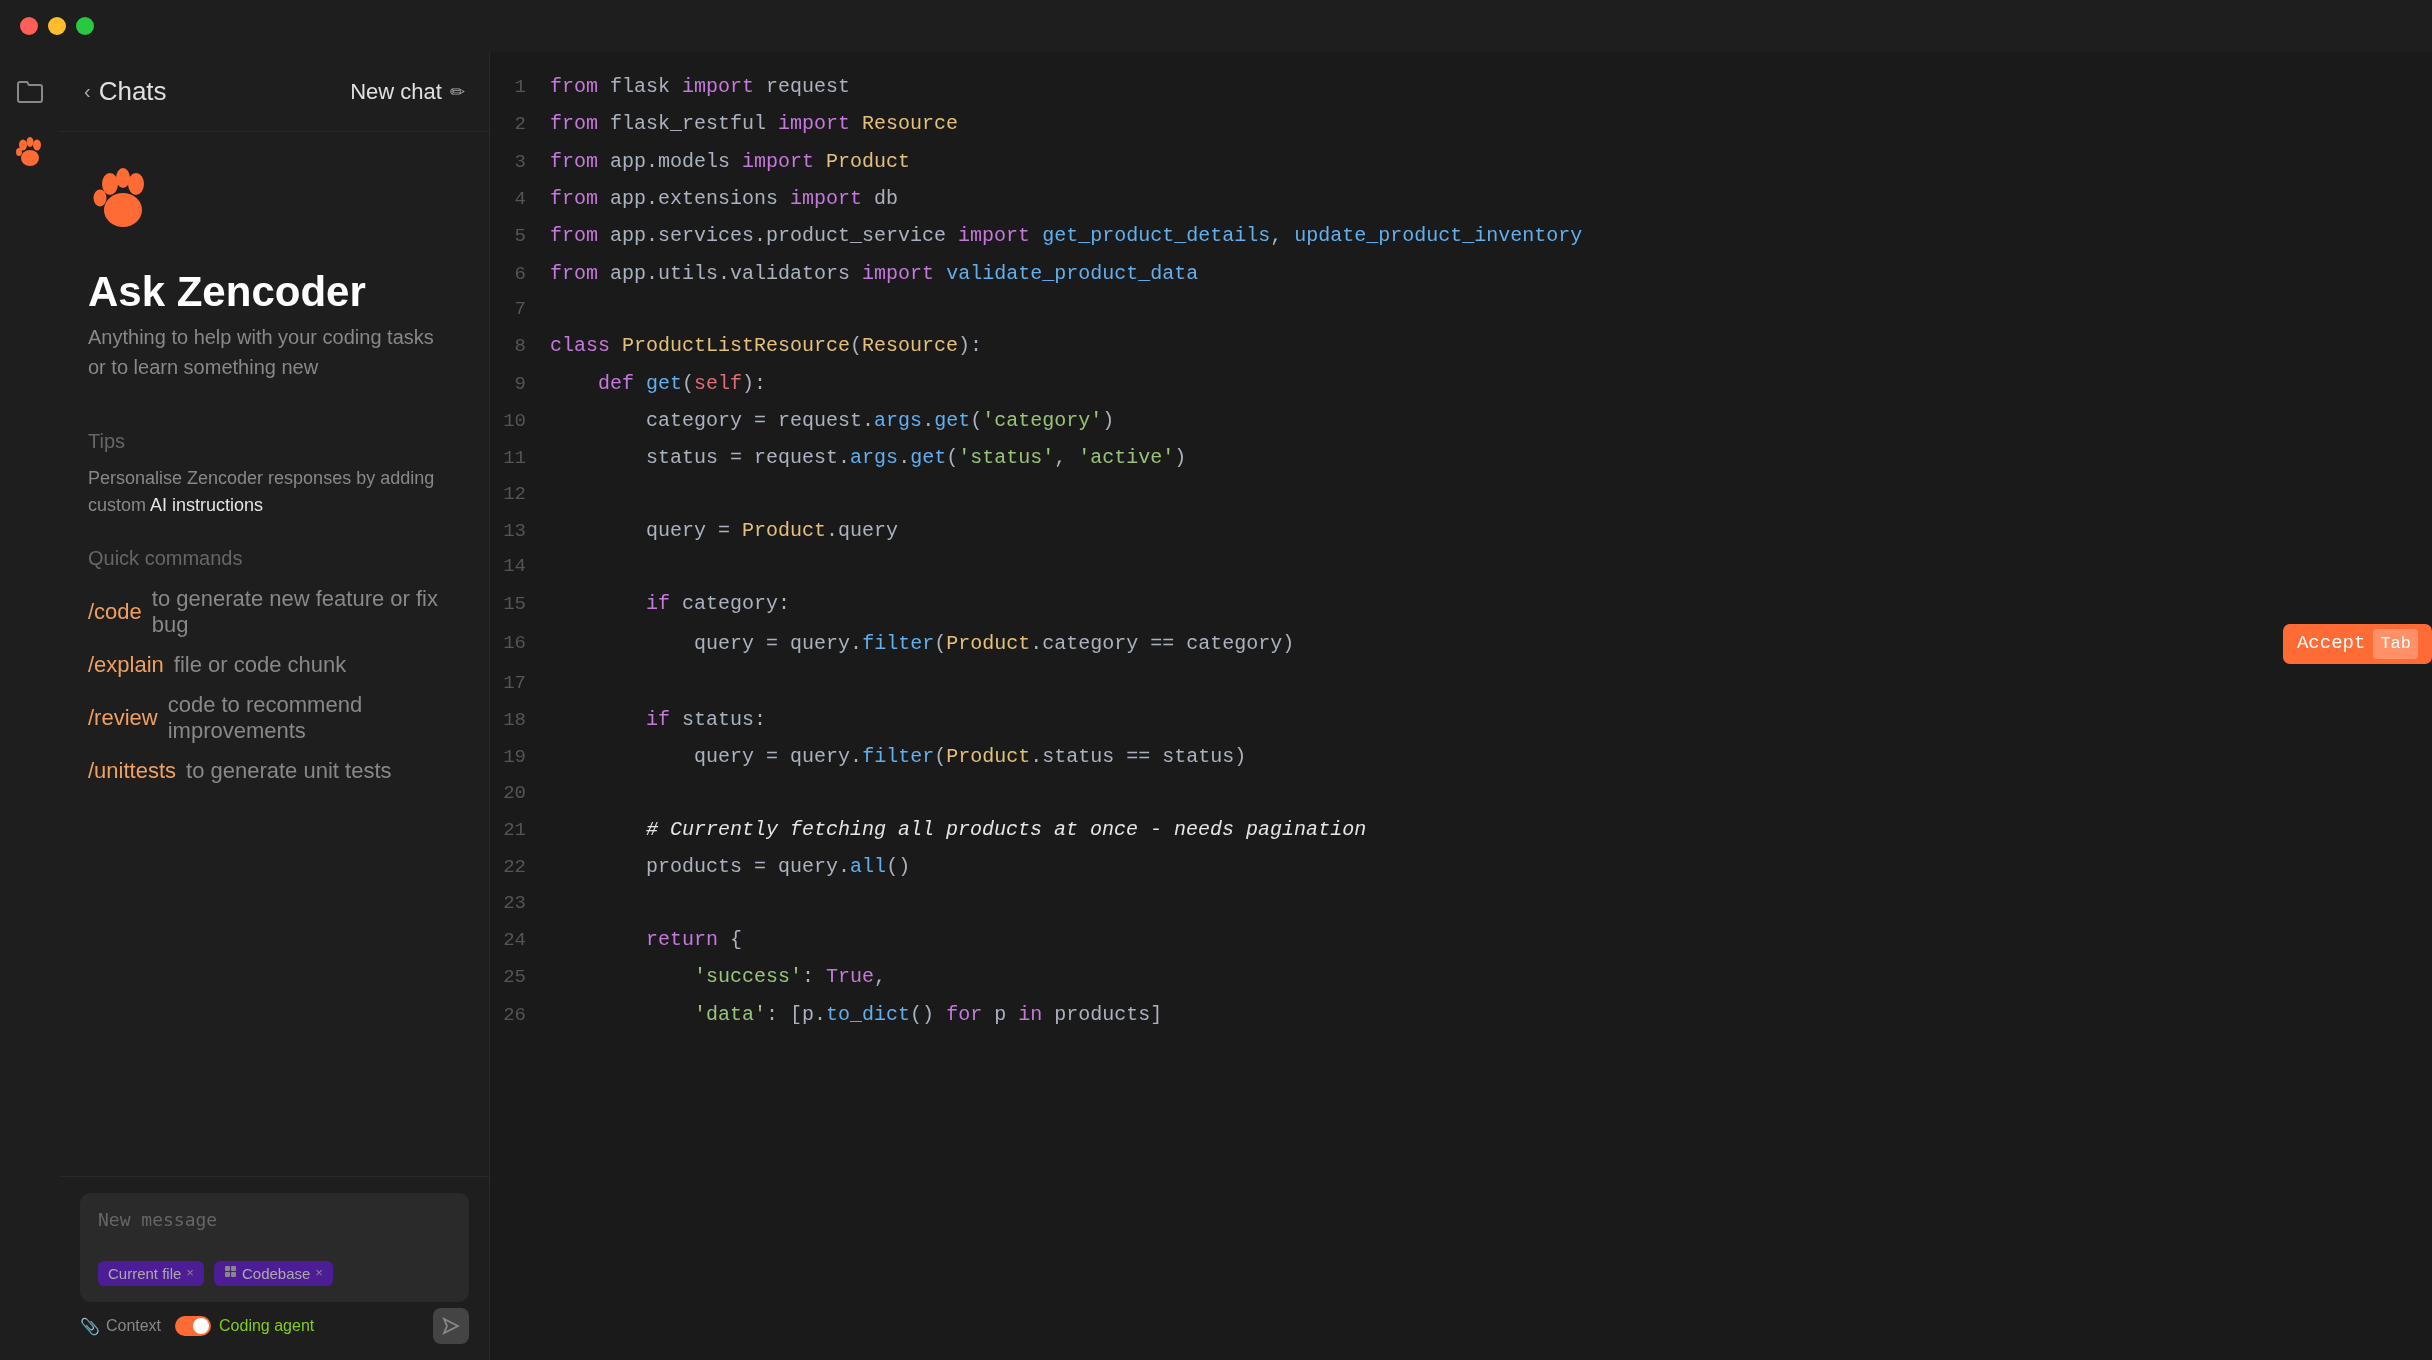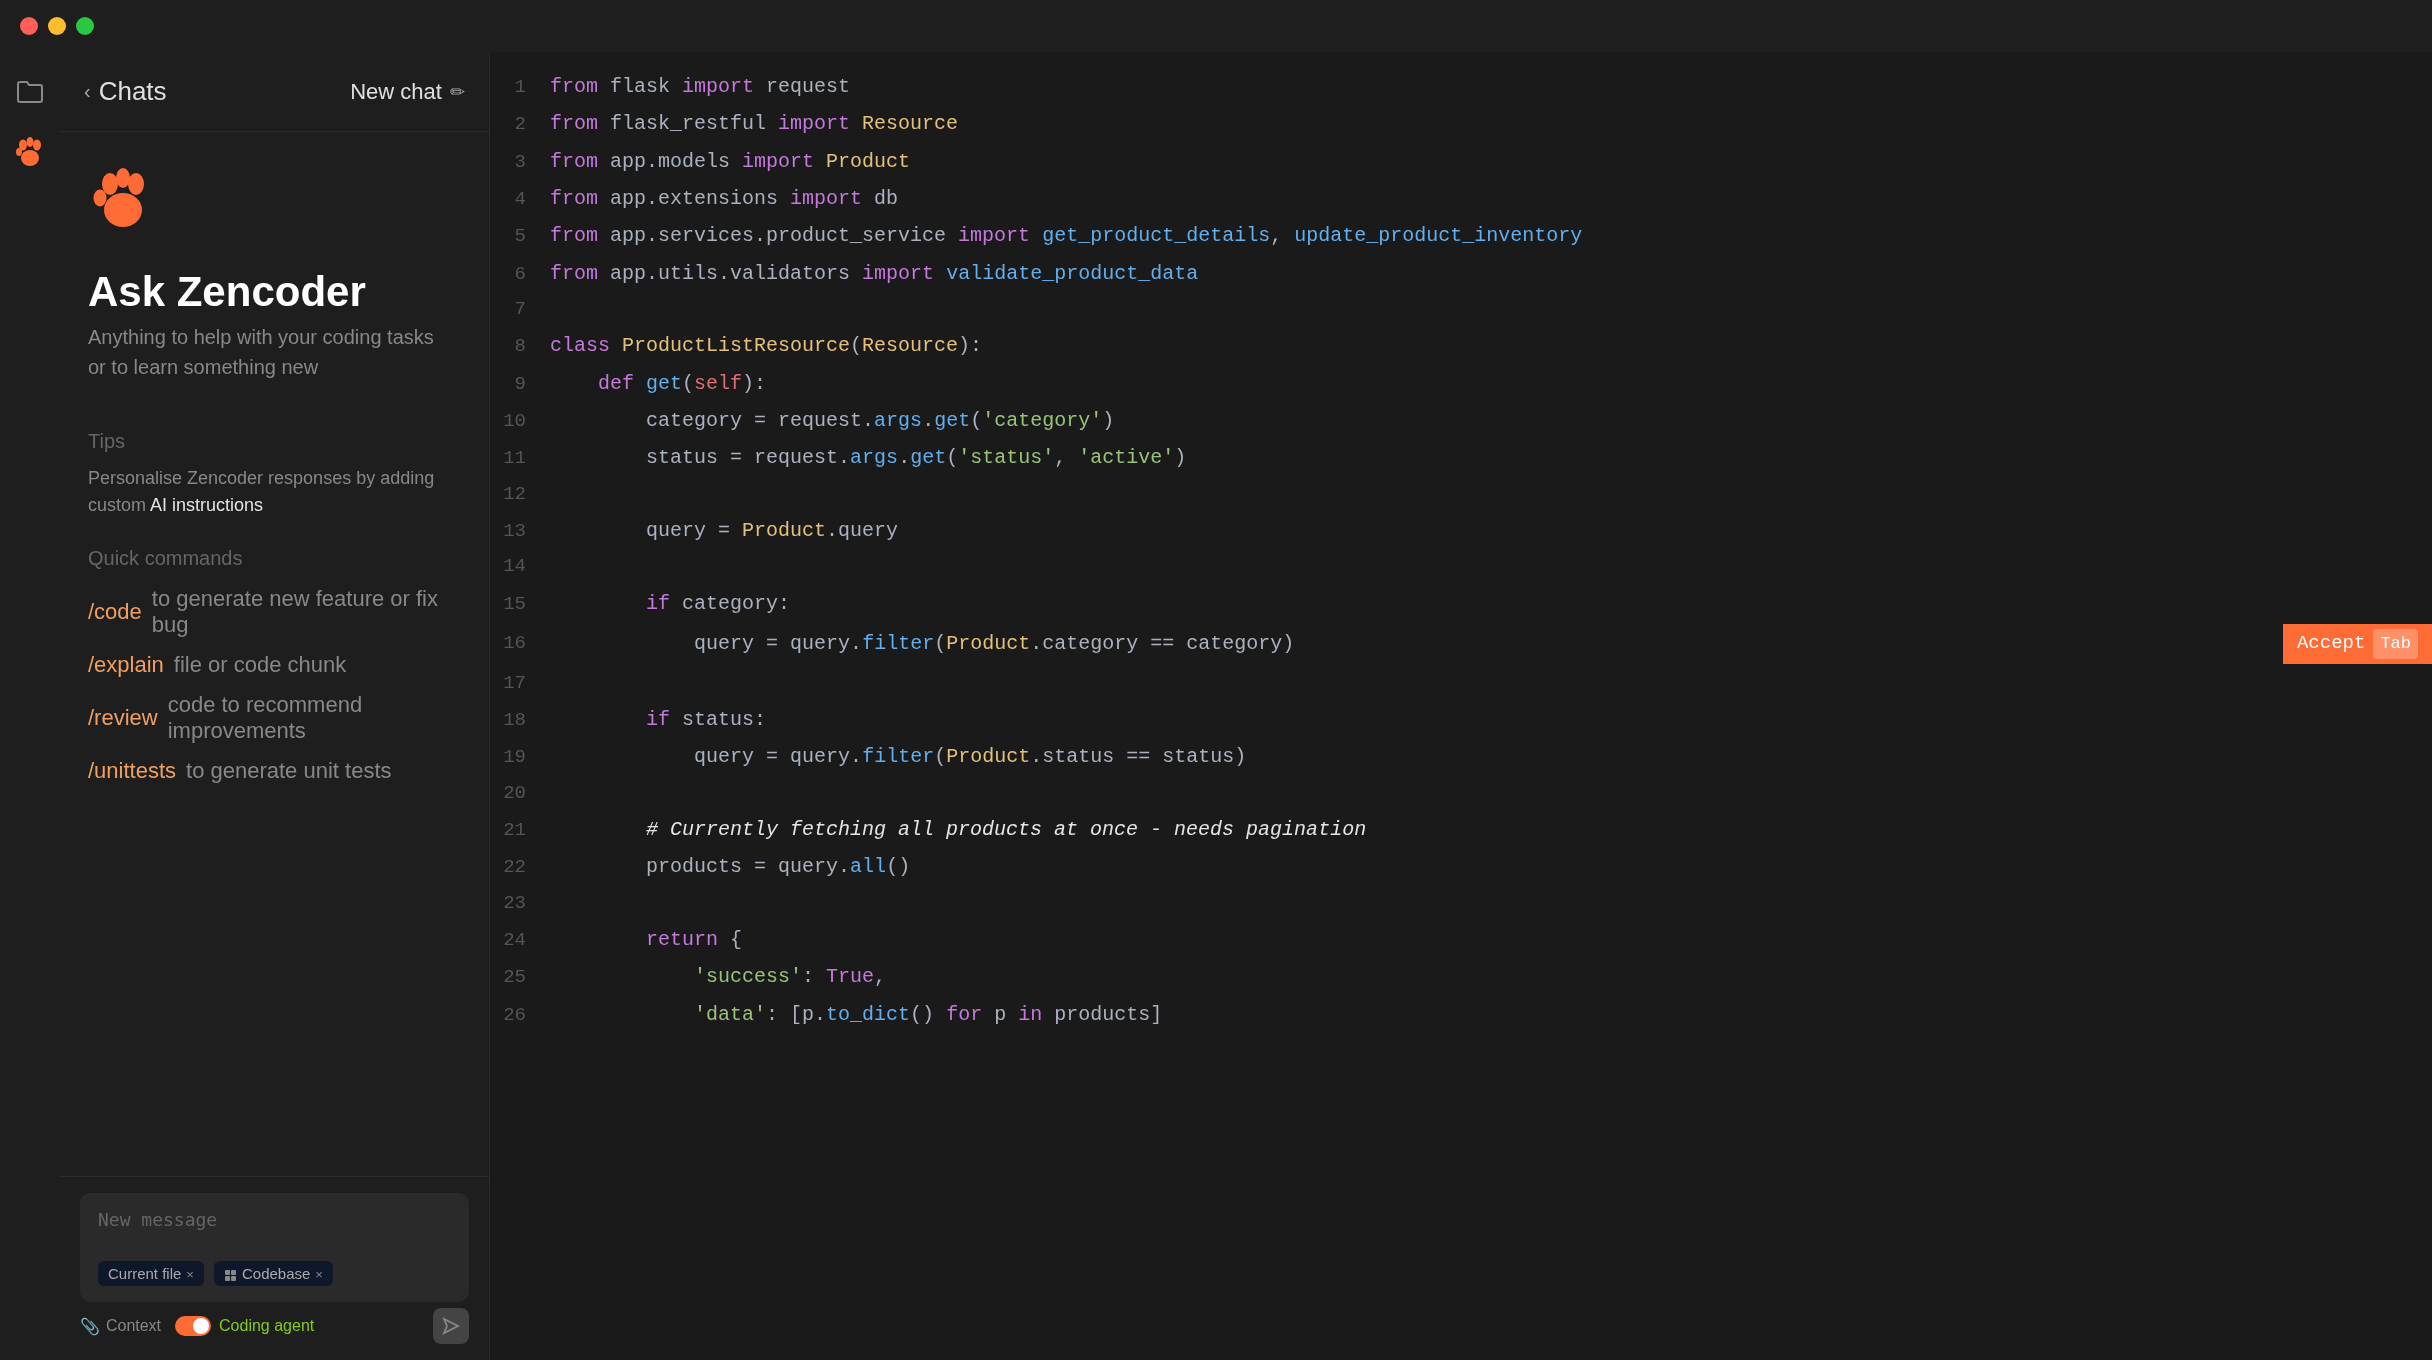--- a/index.html
+++ b/index.html
@@ -221,27 +221,27 @@
       color: #666;
     }
 
     .message-chips {
       display: flex;
       align-items: center;
       gap: 10px;
     }
 
     .chip {
-      background: #0f172a;
+      background: #4c1d95;
       border-radius: 6px;
       padding: 4px 10px;
       font-size: 15px;
       color: #aaa;
       display: flex;
-      align-items: flex-end;
+      align-items: flex-start;
       gap: 5px;
       cursor: pointer;
     }
 
     .chip-close {
       color: #888;
       font-size: 13px;
     }
 
     .message-footer {
@@ -403,21 +403,21 @@
     .op { color: #abb2bf; }
     .plain { color: #abb2bf; }
     .method { color: #61afef; }
 
     
     .accept-btn {
       display: inline-flex;
       align-items: center;
       background: #ff6b35;
       color: white;
-      border-radius: 0;
+      border-radius: 7px;
       padding: 4px 14px;
       font-size: 19px;
       font-weight: 500;
       gap: 8px;
       cursor: pointer;
       margin-left: 20px;
     }
 
     .accept-tab {
       background: rgba(255,255,255,0.25);

